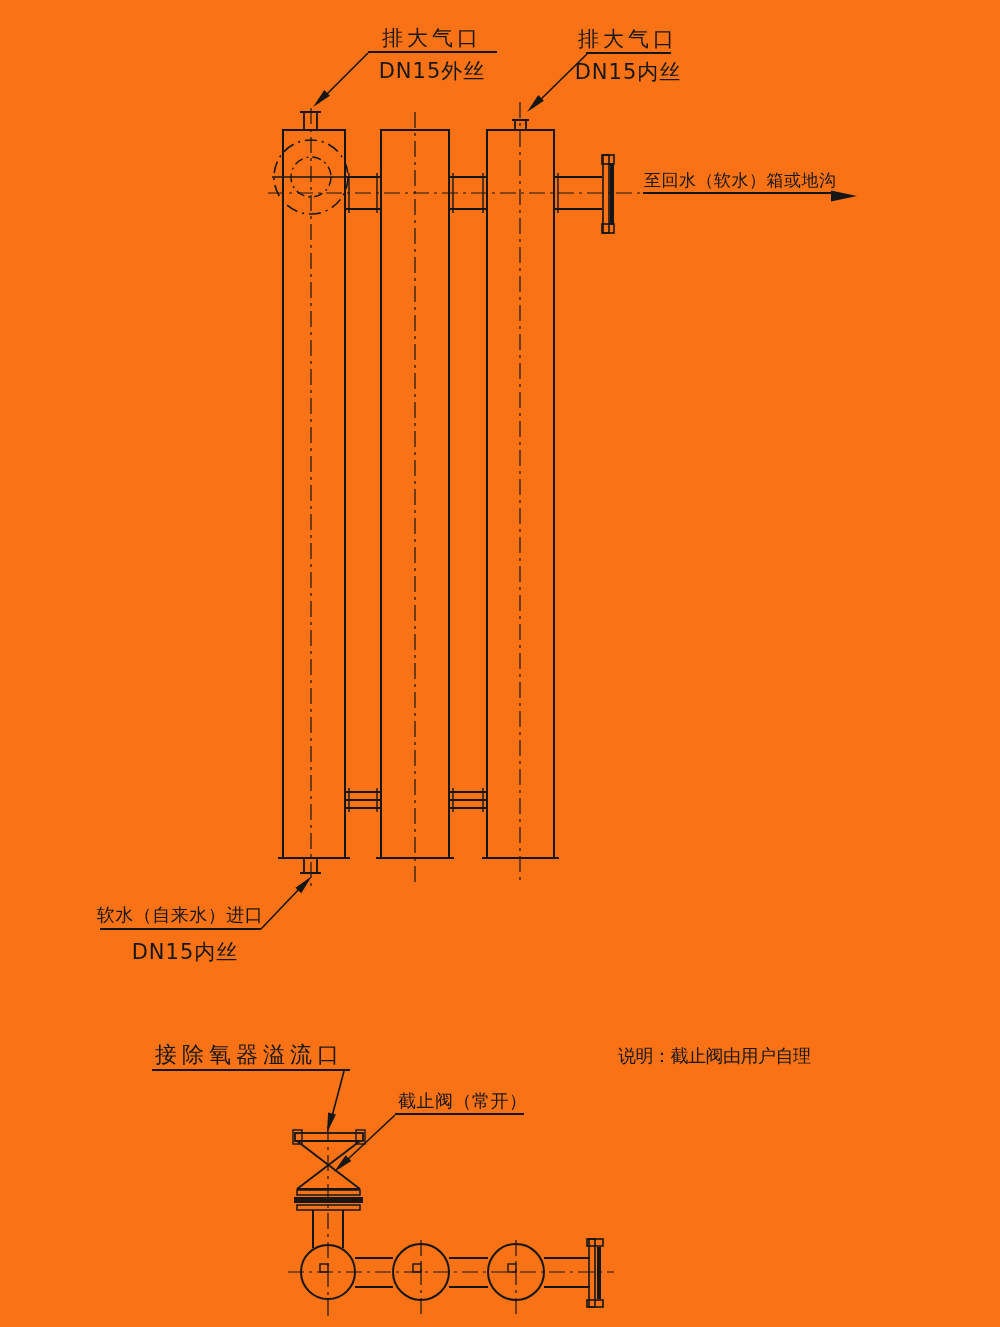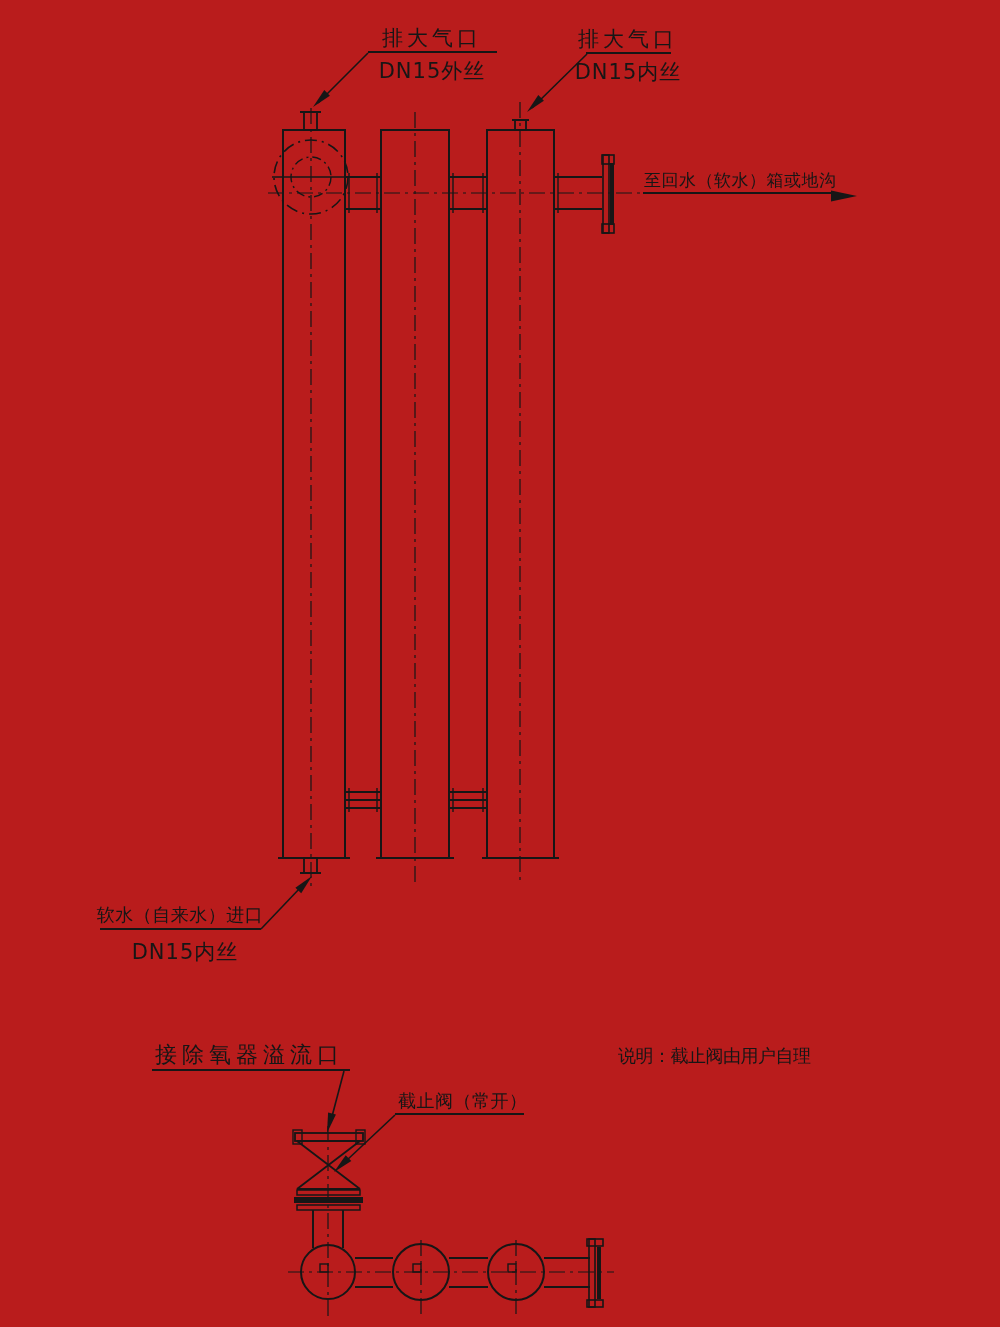--- a/index.html
+++ b/index.html
@@ -1,20 +1,20 @@
 <!DOCTYPE html>
 <html><head>
 <meta charset="utf-8">
 <style>
   html,body{margin:0;padding:0;background:#e8e8e8;}
   .sheet{
     position:relative;
     width:1000px;height:1327px;
     margin:0 auto;
-    background:#b91c1c;
+    background:#f97316;
     font-family:"DejaVu Sans",sans-serif;
     overflow:hidden;
   }
   svg{display:block;width:1000px;height:1327px;}
   .ln{stroke:#161616;fill:none;}
   .fillink{fill:#161616;stroke:none;}
   text{fill:#161616;font-family:"DejaVu Sans",sans-serif;}
   .cjk{font-size:21px;letter-spacing:4px;}
   .cjk-s{font-size:18px;letter-spacing:0.5px;}
   .dn{font-size:21px;letter-spacing:1px;}

